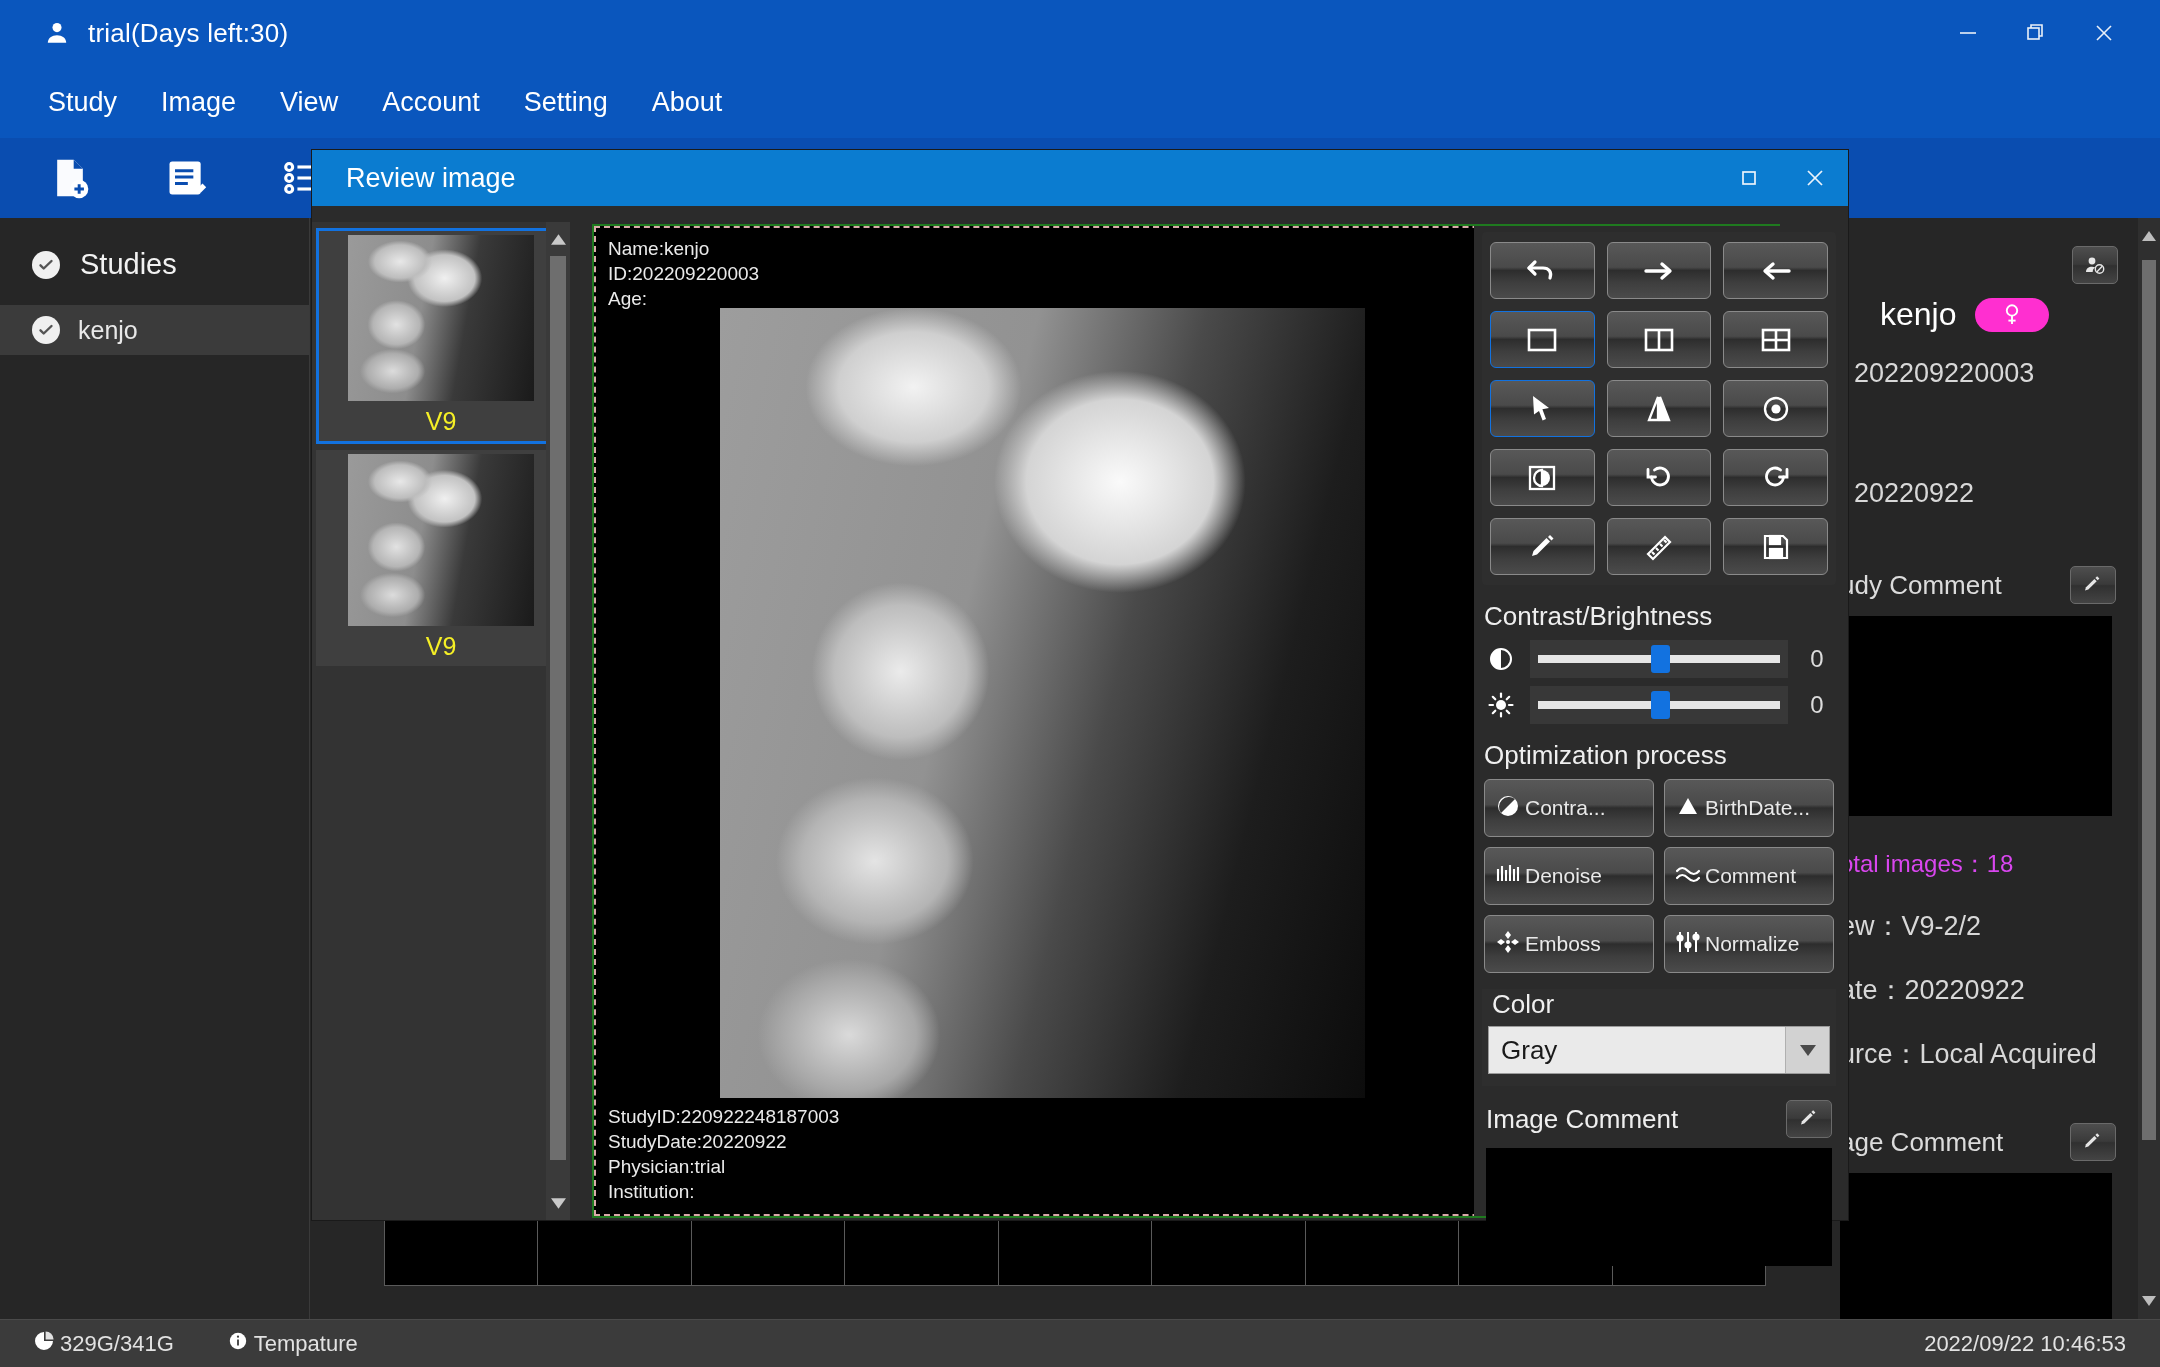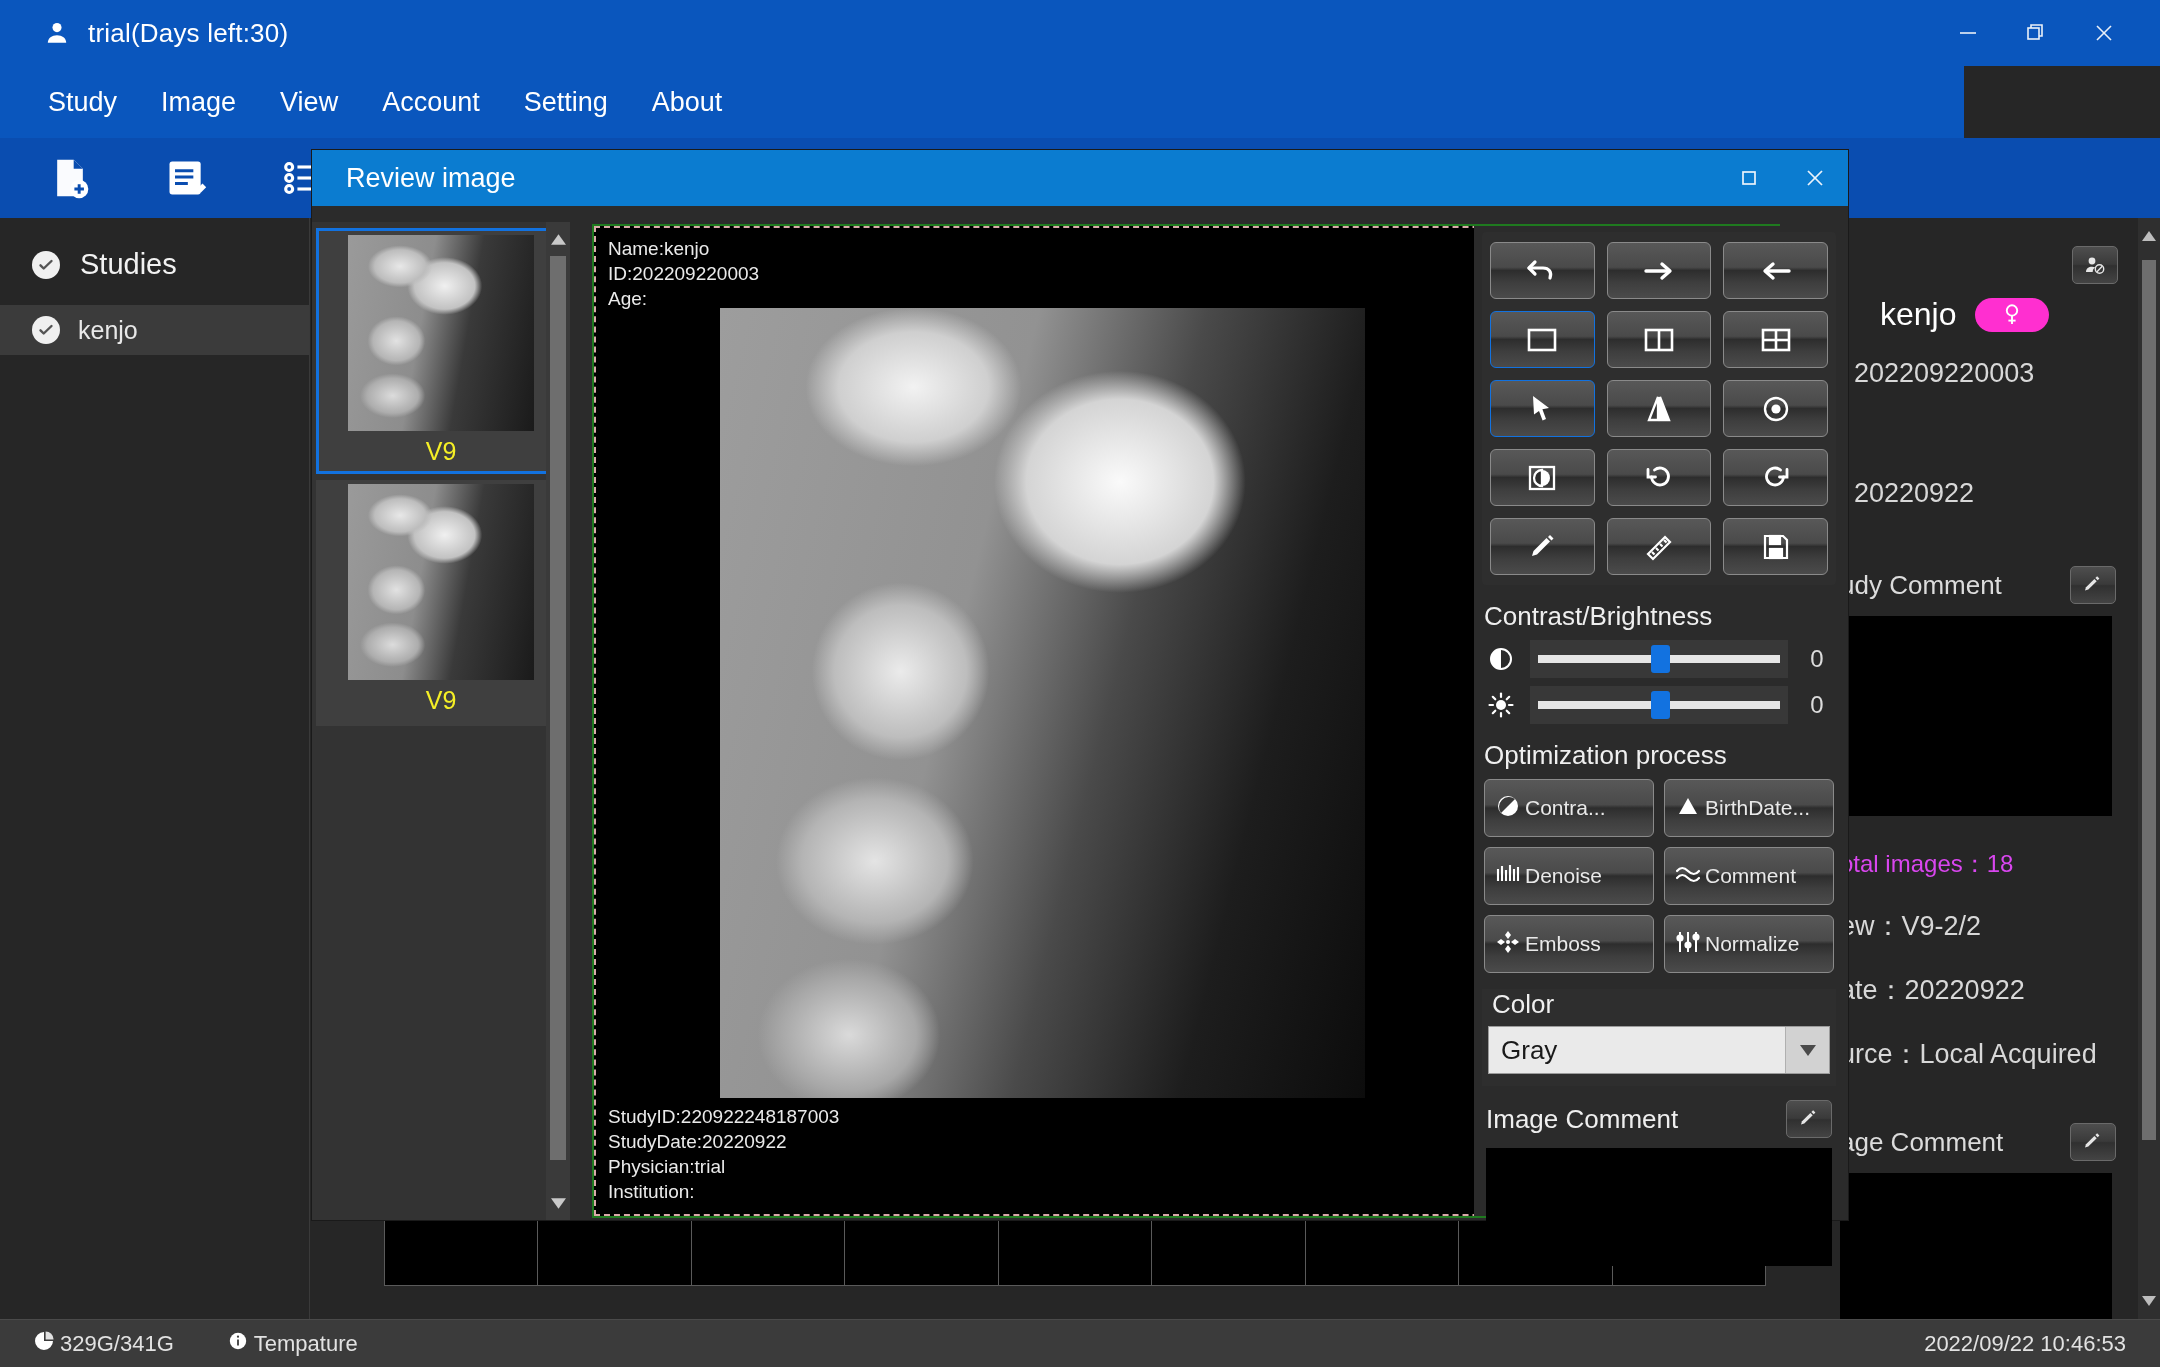--- a/index.html
+++ b/index.html
@@ -20,21 +20,21 @@
   .titlebar .title-text { color: #fff; font-size: 26px; letter-spacing: .2px; }
   .win-controls { position: absolute; right: 0; top: 0; height: 66px; display: flex; }
   .win-btn {
     width: 68px; height: 66px; display: flex; align-items: center; justify-content: center;
     color: #e9eef6;
   }
   .win-btn:last-child { margin-right: 22px; }
 
   
   .menubar {
-    position: absolute; left: 0; top: 66px; width: 1964px; height: 72px;
+    position: absolute; left: 0; top: 66px; width: 2160px; height: 72px;
     background: #0a56bd; display: flex; align-items: center; padding-left: 26px;
   }
   .menu-item {
     color: #ffffff; font-size: 27px; padding: 6px 22px; white-space: nowrap;
   }
 
   
   .apptoolbar {
     position: absolute; left: 0; top: 138px; width: 2160px; height: 80px;
     background: #0a4db0; display: flex; align-items: center; padding-left: 44px; gap: 64px;
@@ -149,21 +149,21 @@
   .dlg-btn {
     width: 66px; height: 72px; display: flex; align-items: center; justify-content: center; color: #eaf3fb;
   }
   .dlg-body { position: absolute; left: 0; top: 72px; width: 1536px; height: 998px; background: #2b2b2b; }
 
   
   .rail {
     position: absolute; left: 0; top: 0; width: 258px; height: 998px; background: #333;
   }
   .thumb-item {
-    margin: 6px auto 0; width: 250px; height: 246px; background: #3f3f3f;
+    margin: 6px auto 0; width: 250px; height: 216px; background: #3f3f3f;
     display: flex; flex-direction: column; align-items: center; justify-content: flex-start;
   }
   .thumb-item.sel { border: 3px solid #1272e0; }
   .thumb-img {
     width: 186px; height: 196px; margin-top: 4px;
     background:
       radial-gradient(ellipse 46px 30px at 28% 16%, #e8e8e8 0%, #bdbdbd 55%, rgba(0,0,0,0) 70%),
       radial-gradient(ellipse 52px 40px at 52% 26%, #f0f0f0 0%, #c2c2c2 58%, rgba(0,0,0,0) 72%),
       radial-gradient(ellipse 40px 34px at 26% 54%, #e2e2e2 0%, #b5b5b5 58%, rgba(0,0,0,0) 72%),
       radial-gradient(ellipse 44px 30px at 24% 82%, #dcdcdc 0%, #adadad 58%, rgba(0,0,0,0) 74%),

